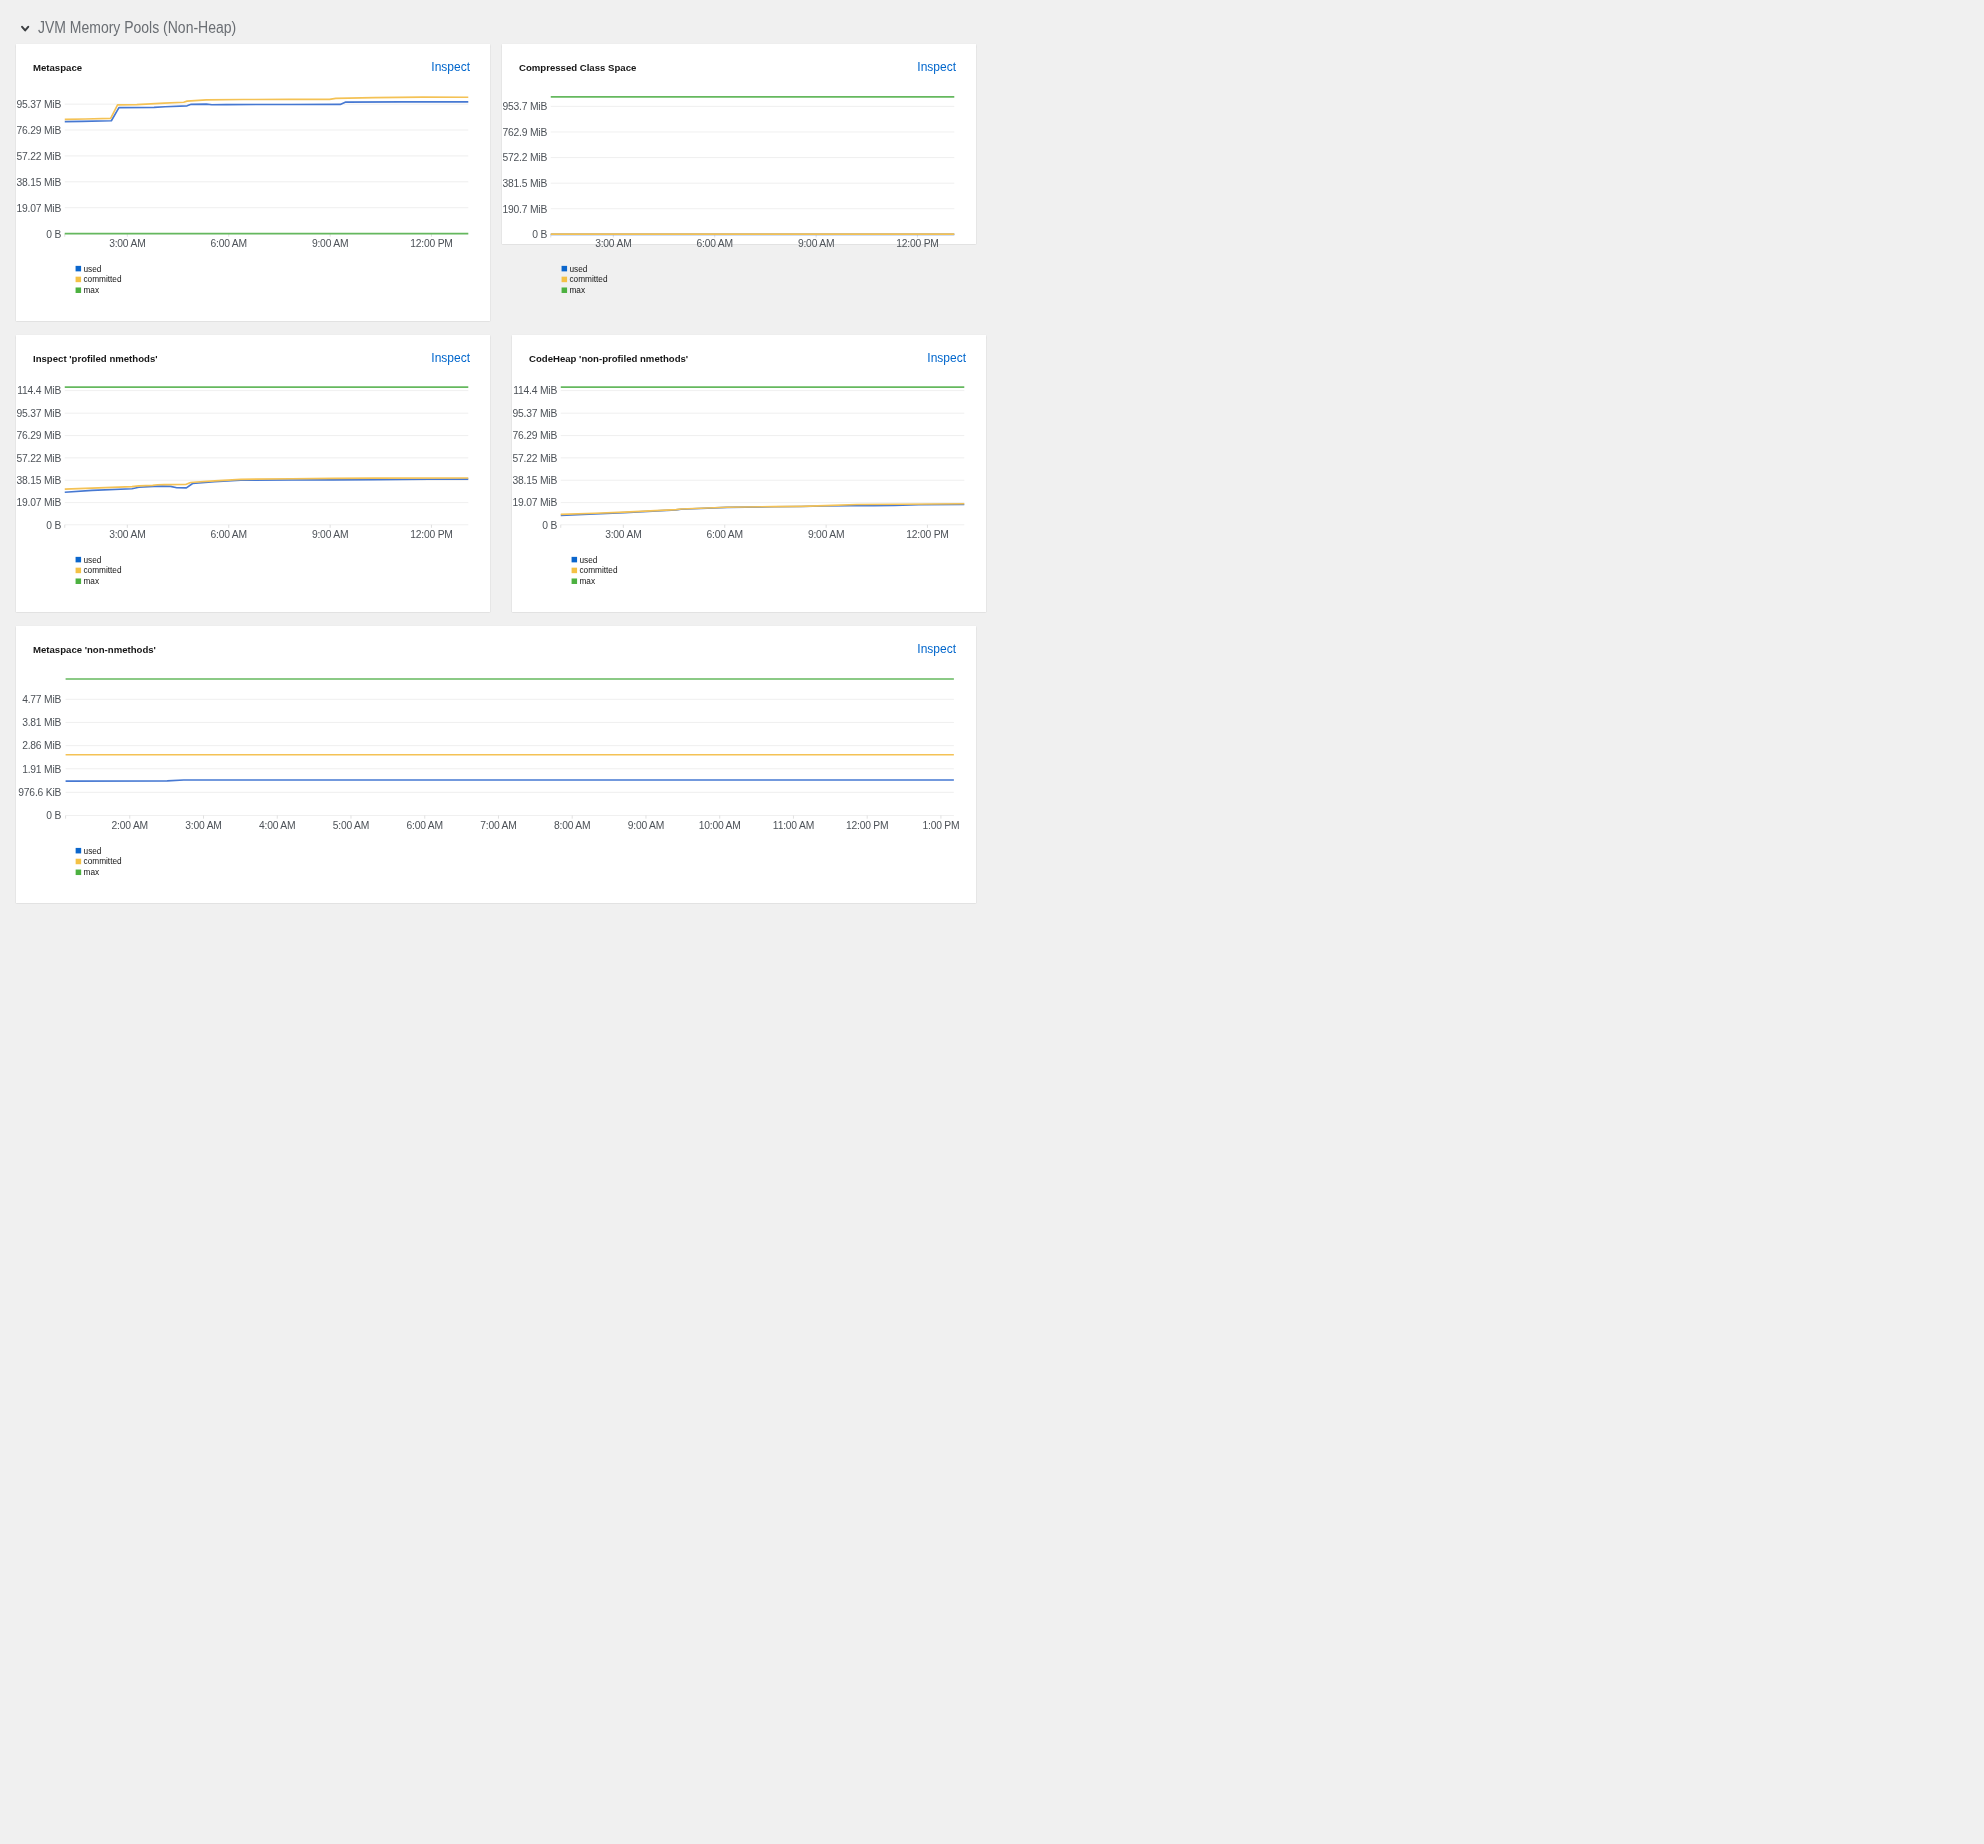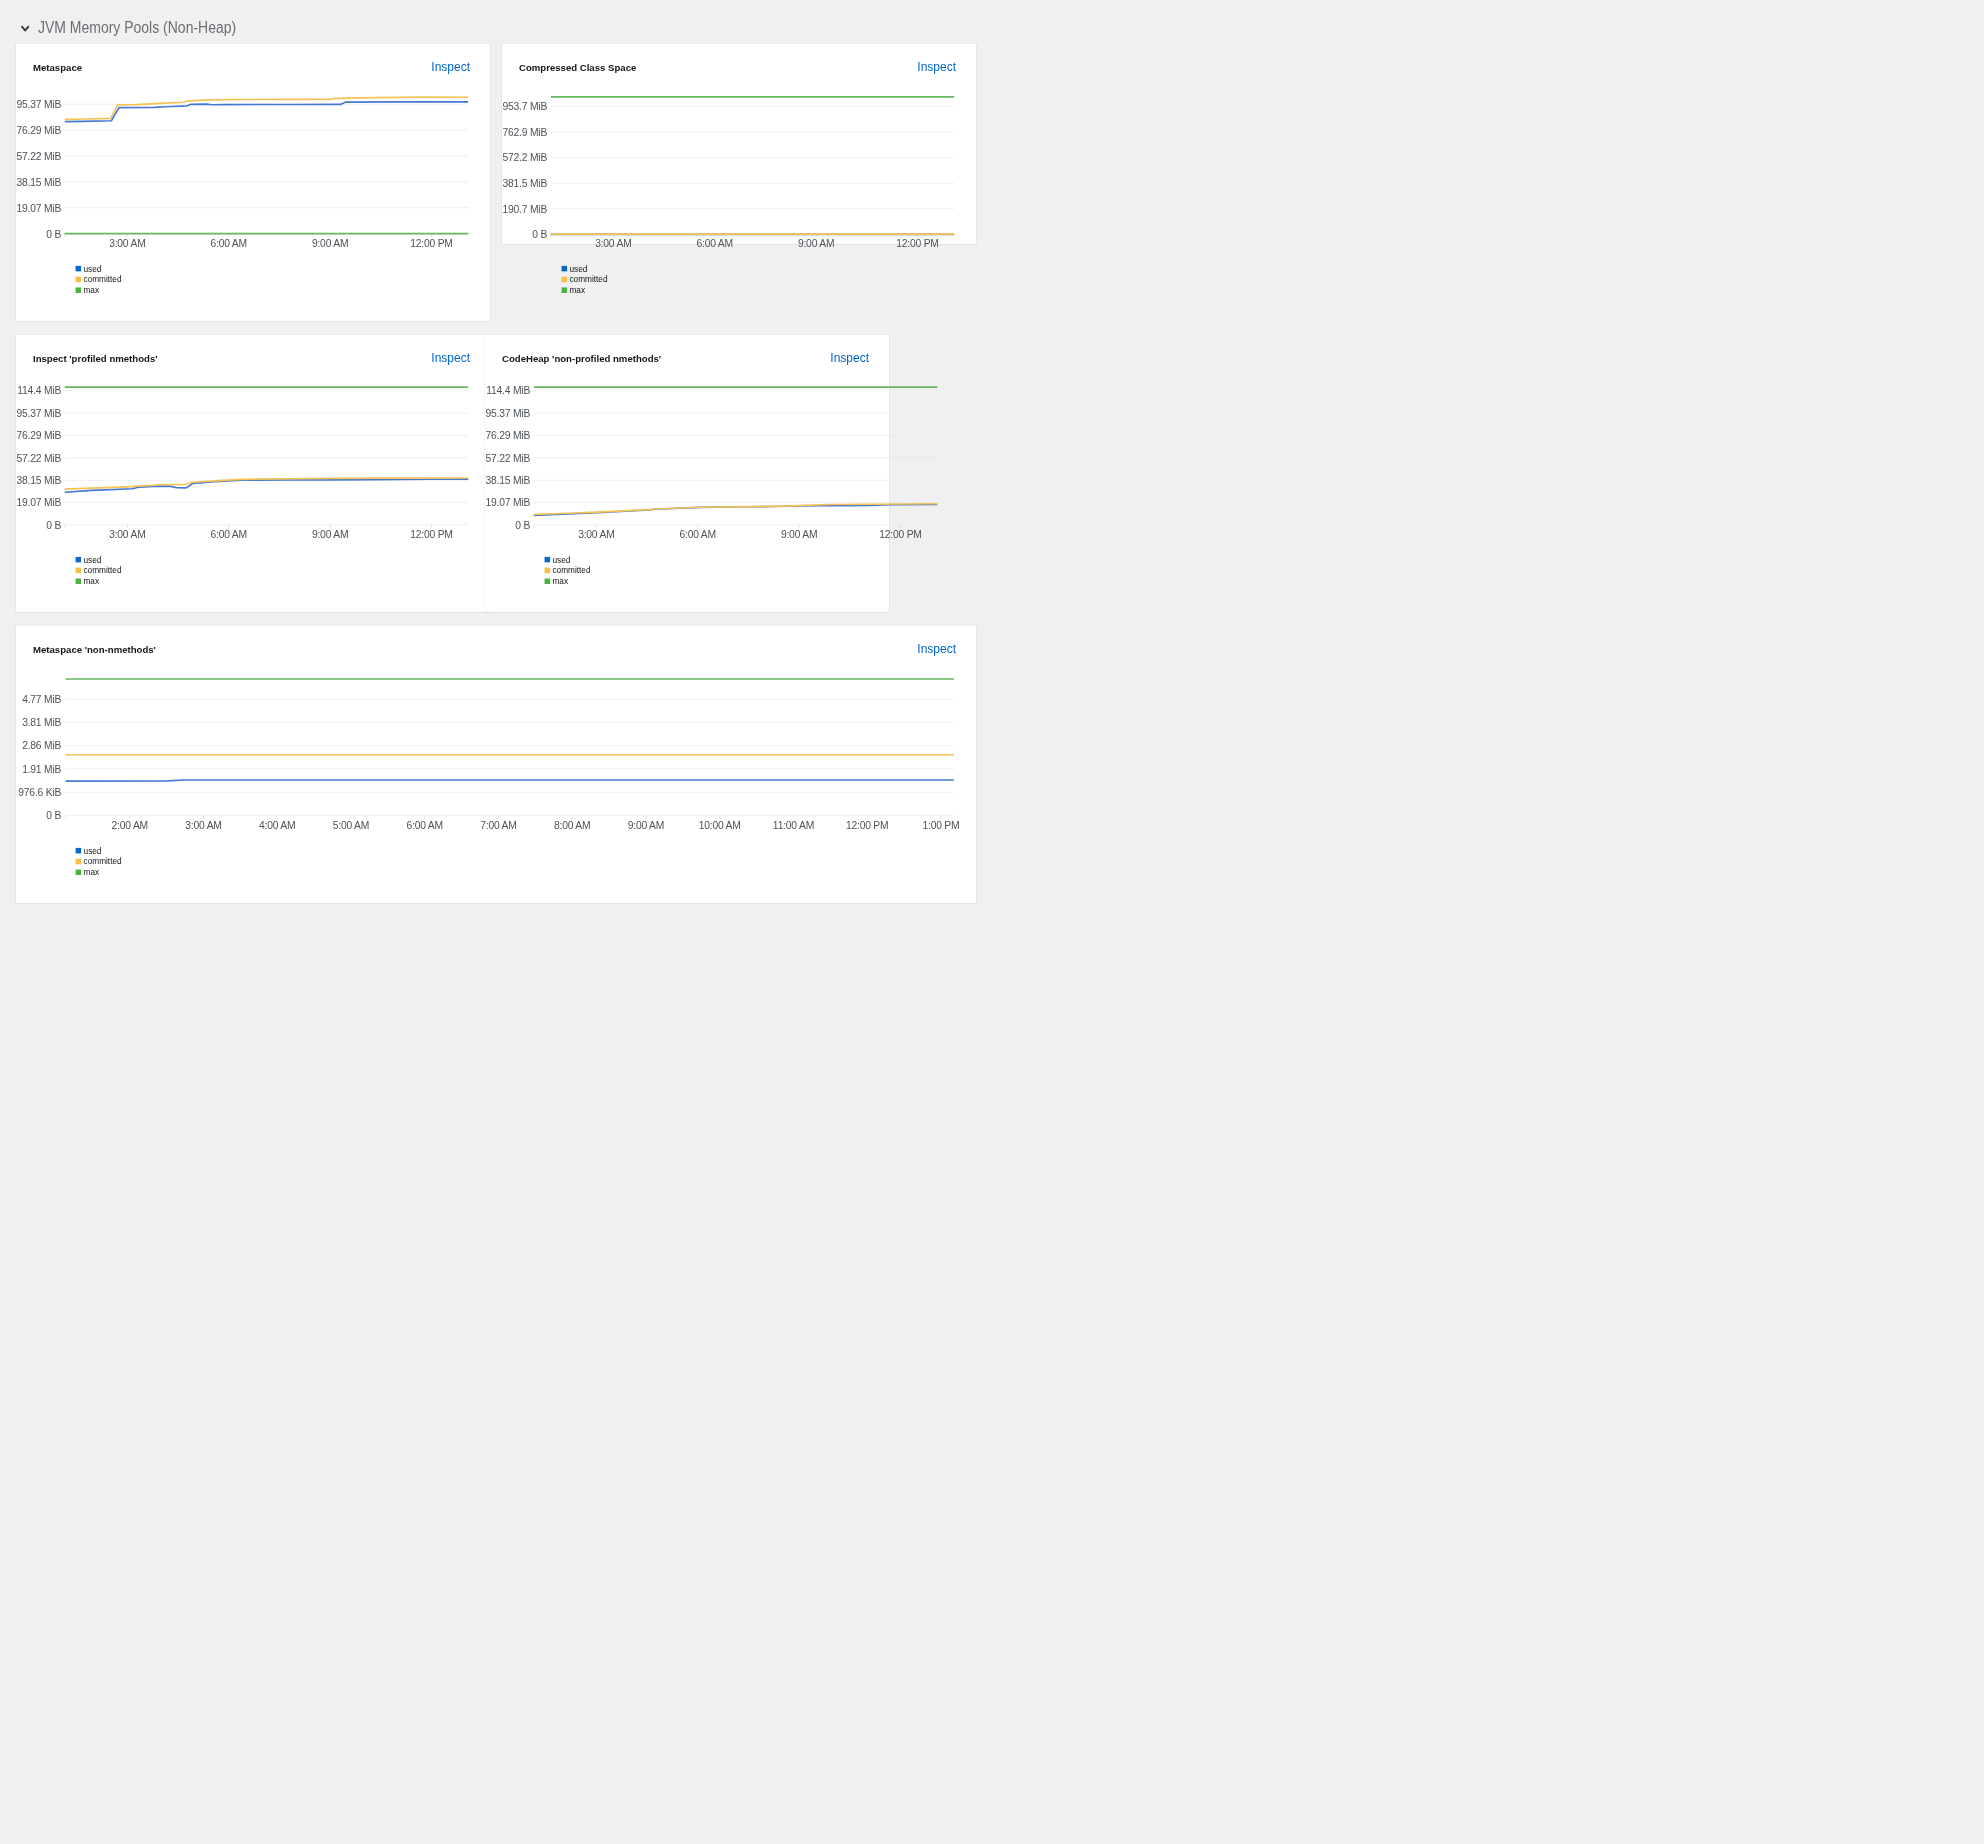--- a/index.html
+++ b/index.html
@@ -124,21 +124,21 @@
 <polyline points="70.3,224 110,222.4 168,220.2 178,219.2 198,218.4 205,217.6 215,217.3 246,217.2 253,214.2 262,213.5 288,211.9 326,209.7 400,208.8 460,208.3 520,208 656.5,207.8" fill="none" stroke="#f4c255" stroke-width="2.4" stroke-linejoin="round" stroke-linecap="butt"></polyline>
 <line x1="70.3" y1="75.7" x2="656.5" y2="75.7" stroke="#65b85e" stroke-width="2.4"></line>
 <rect x="86" y="322.3" width="8" height="8" fill="#0b66cc"></rect>
 <text x="97.5" y="330.6" class="ll">used</text>
 <rect x="86" y="338" width="8" height="8" fill="#f4c145"></rect>
 <text x="97.5" y="346.3" class="ll">committed</text>
 <rect x="86" y="353.7" width="8" height="8" fill="#4cb140"></rect>
 <text x="97.5" y="362" class="ll">max</text>
 </svg>
   </div>
-<div class="card" style="left:485px;top:335px;width:404px;height:277px">
+<div class="card" style="left:512px;top:335px;width:474px;height:277px">
 <div class="ct">CodeHeap 'non-profiled nmethods'</div>
     <div class="ins">Inspect</div>
 <svg width="474" height="277" viewBox="0 0 687.5 402.4" xmlns="http://www.w3.org/2000/svg" style="position:absolute;left:0;top:0">
 <line x1="70.3" y1="80.8" x2="656.5" y2="80.8" stroke="#e8e8e8" stroke-width="1"></line>
 <text x="65" y="86.4" text-anchor="end" class="al">114.4 MiB</text>
 <line x1="70.3" y1="113.6" x2="656.5" y2="113.6" stroke="#e8e8e8" stroke-width="1"></line>
 <text x="65" y="119.2" text-anchor="end" class="al">95.37 MiB</text>
 <line x1="70.3" y1="146.1" x2="656.5" y2="146.1" stroke="#e8e8e8" stroke-width="1"></line>
 <text x="65" y="151.7" text-anchor="end" class="al">76.29 MiB</text>
 <line x1="70.3" y1="178.5" x2="656.5" y2="178.5" stroke="#e8e8e8" stroke-width="1"></line>

